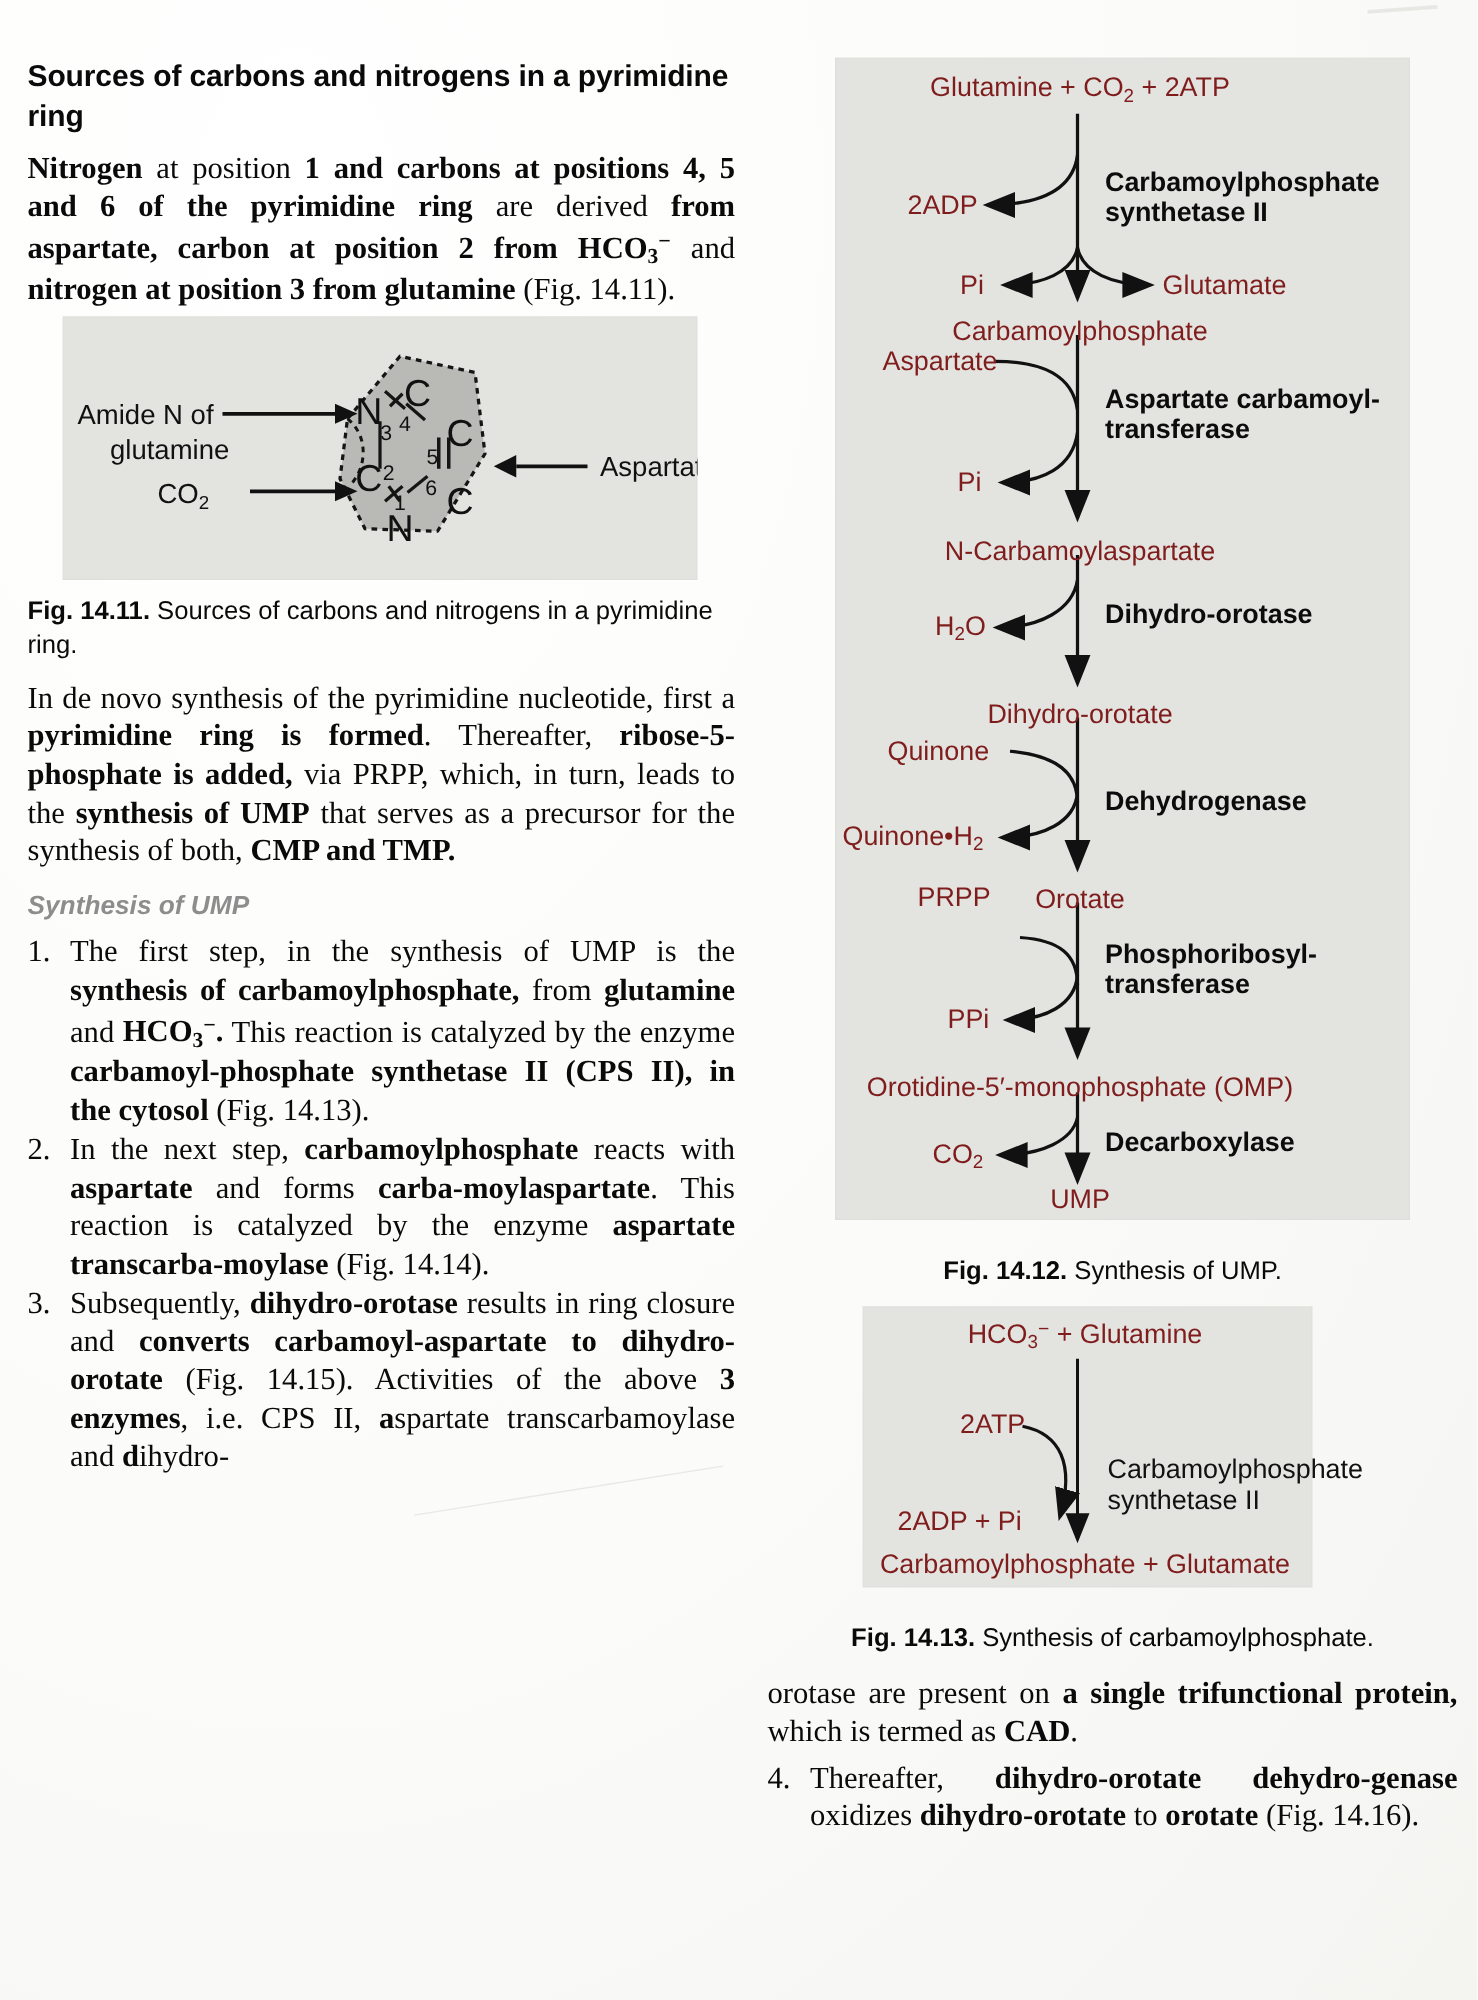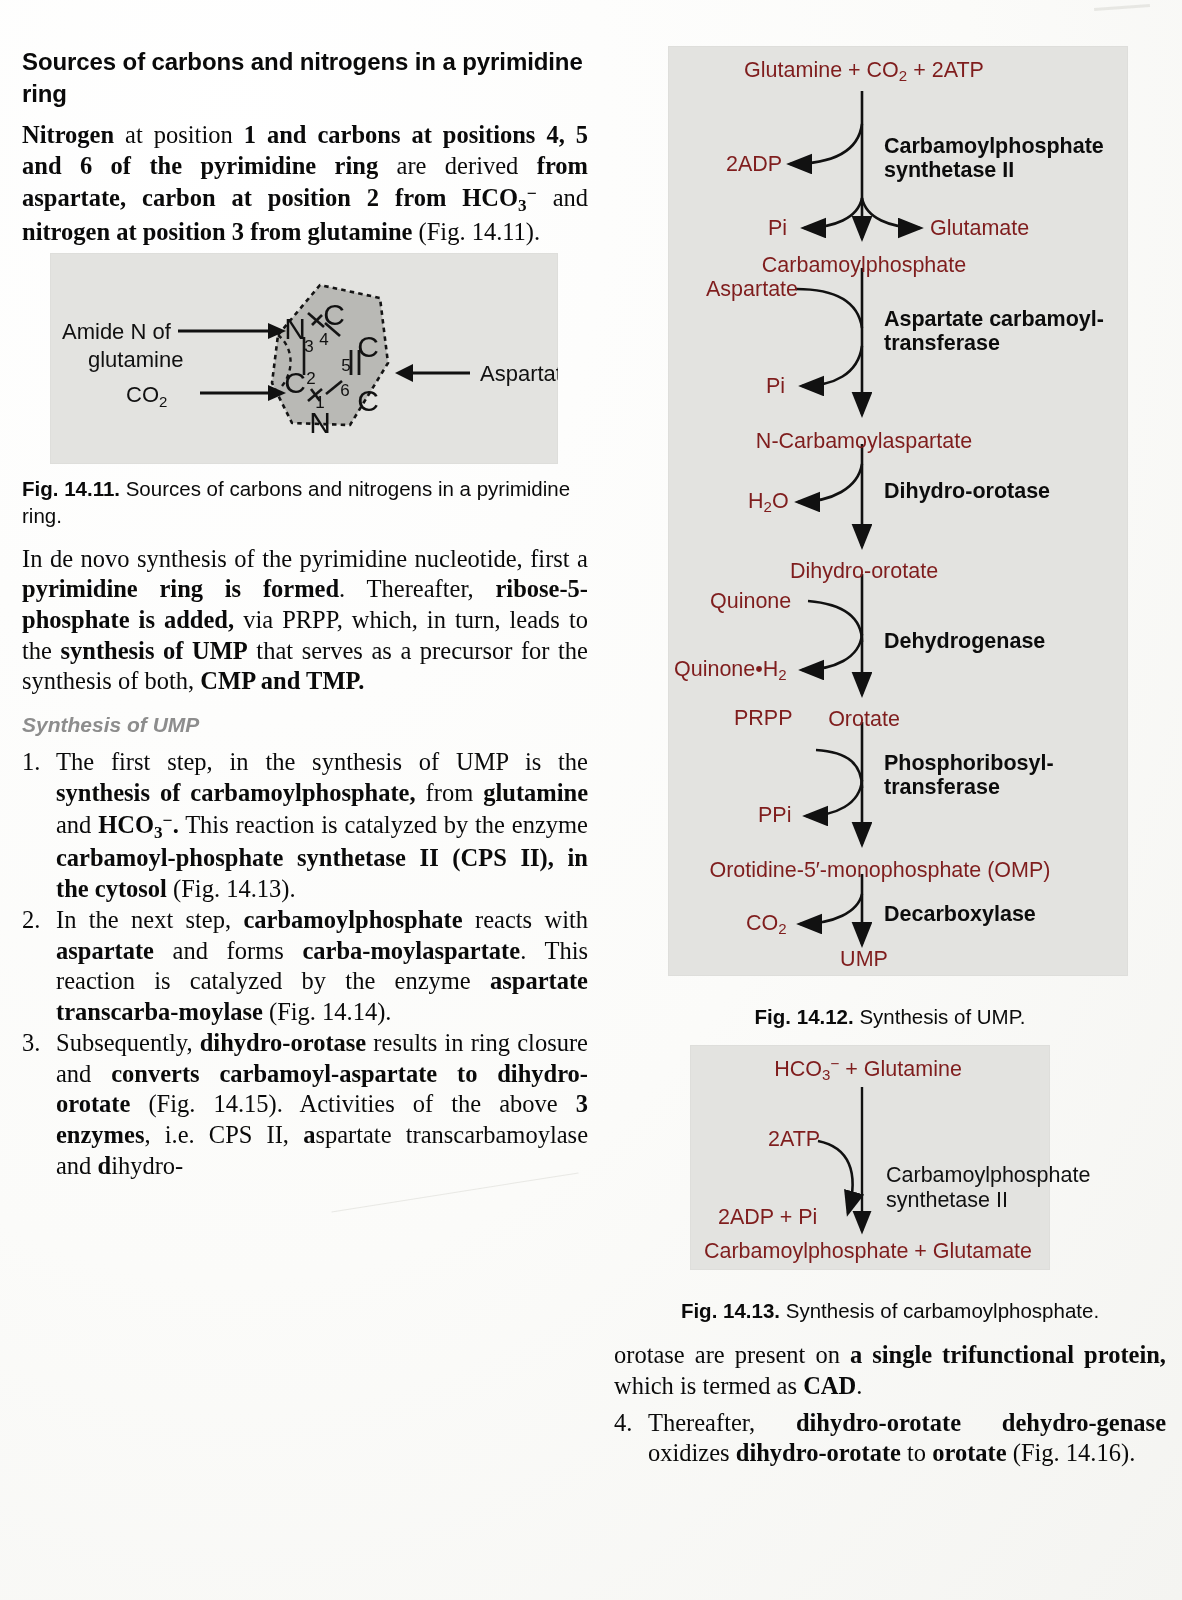--- a/index.html
+++ b/index.html
@@ -288,21 +288,21 @@
       <path d="M194,734 C192,758 168,770 138,770" fill="none" stroke="#111" stroke-width="2.6" marker-end="url(#ah)"></path>
 
       <path d="M194,848 C190,866 166,878 132,878" fill="none" stroke="#111" stroke-width="2.6" marker-end="url(#ah)"></path>
     </svg>
 
     <div class="lbl ctr" style="left:196px; top:12px;">Glutamine + CO<sub>2</sub> + 2ATP</div>
     <div class="lbl ctr" style="left:196px; top:207px;">Carbamoylphosphate</div>
     <div class="lbl ctr" style="left:196px; top:383px;">N-Carbamoylaspartate</div>
     <div class="lbl ctr" style="left:196px; top:513px;">Dihydro-orotate</div>
     <div class="lbl ctr" style="left:196px; top:661px;">Orotate</div>
-    <div class="lbl ctr" style="left:212px; top:812px;">Orotidine-5′-monophosphate (OMP)</div>
+    <div class="lbl ctr" style="left:196px; top:812px;">Orotidine-5′-monophosphate (OMP)</div>
     <div class="lbl ctr" style="left:196px; top:901px;">UMP</div>
 
     <div class="lbl" style="left:58px; top:106px;">2ADP</div>
     <div class="lbl" style="left:100px; top:170px;">Pi</div>
     <div class="lbl" style="left:262px; top:170px;">Glutamate</div>
     <div class="lbl" style="left:38px; top:231px;">Aspartate</div>
     <div class="lbl" style="left:98px; top:328px;">Pi</div>
     <div class="lbl" style="left:80px; top:443px;">H<sub>2</sub>O</div>
     <div class="lbl" style="left:42px; top:543px;">Quinone</div>
     <div class="lbl" style="left:6px; top:611px;">Quinone•H<sub>2</sub></div>

